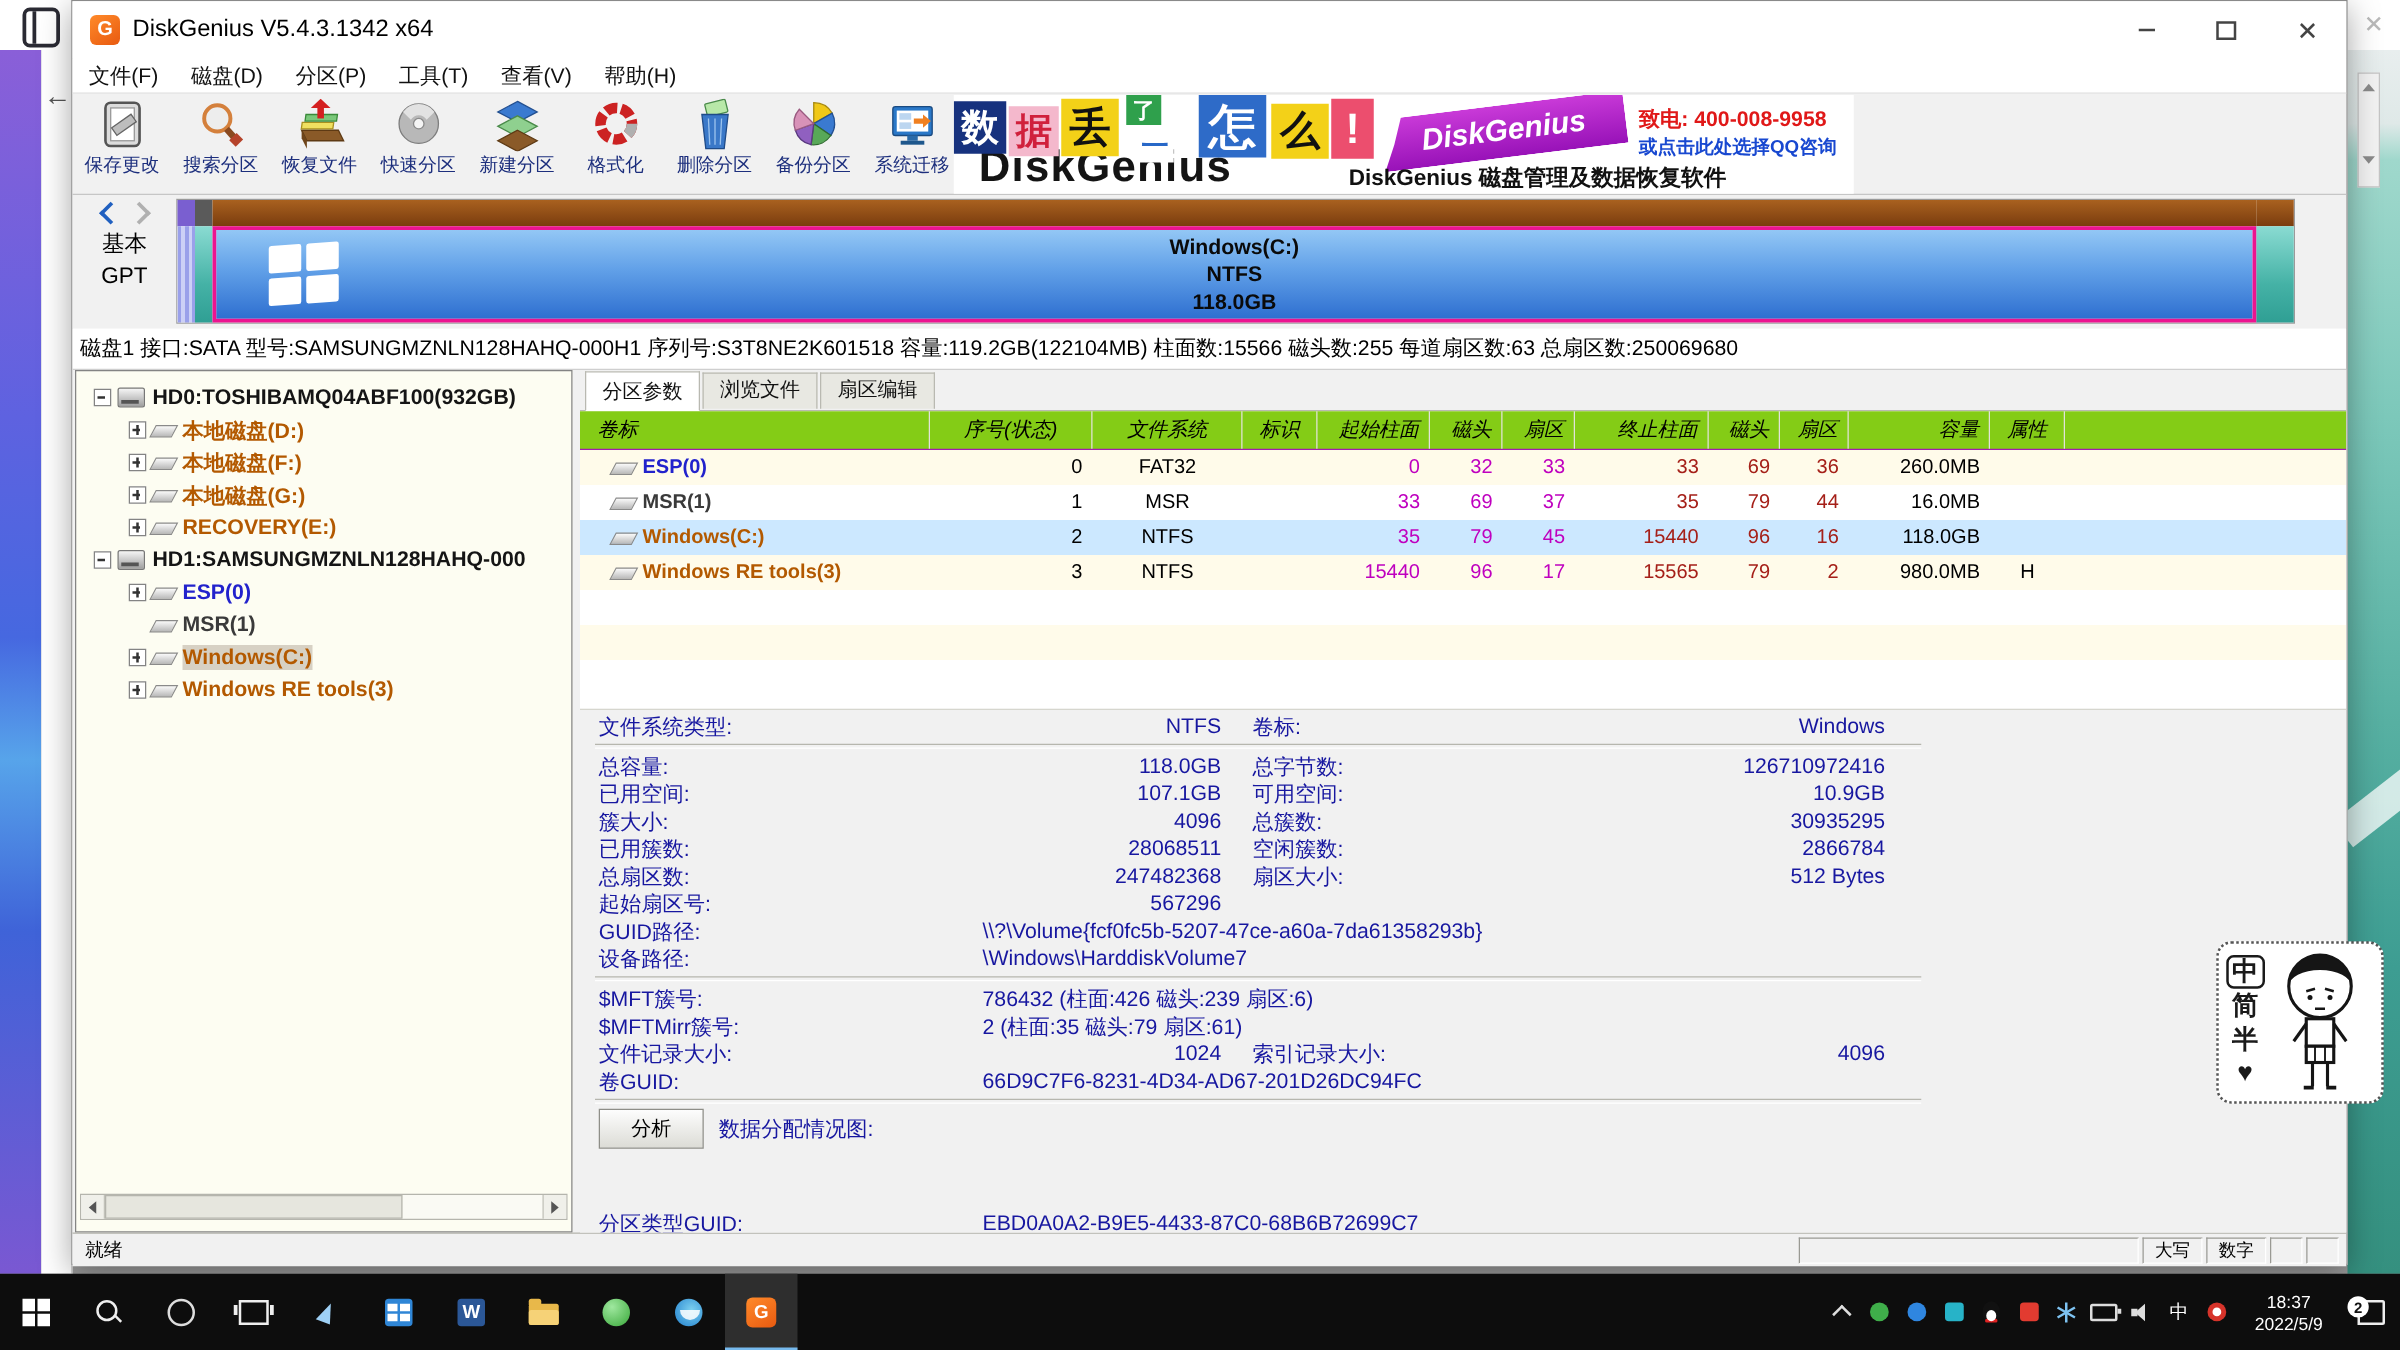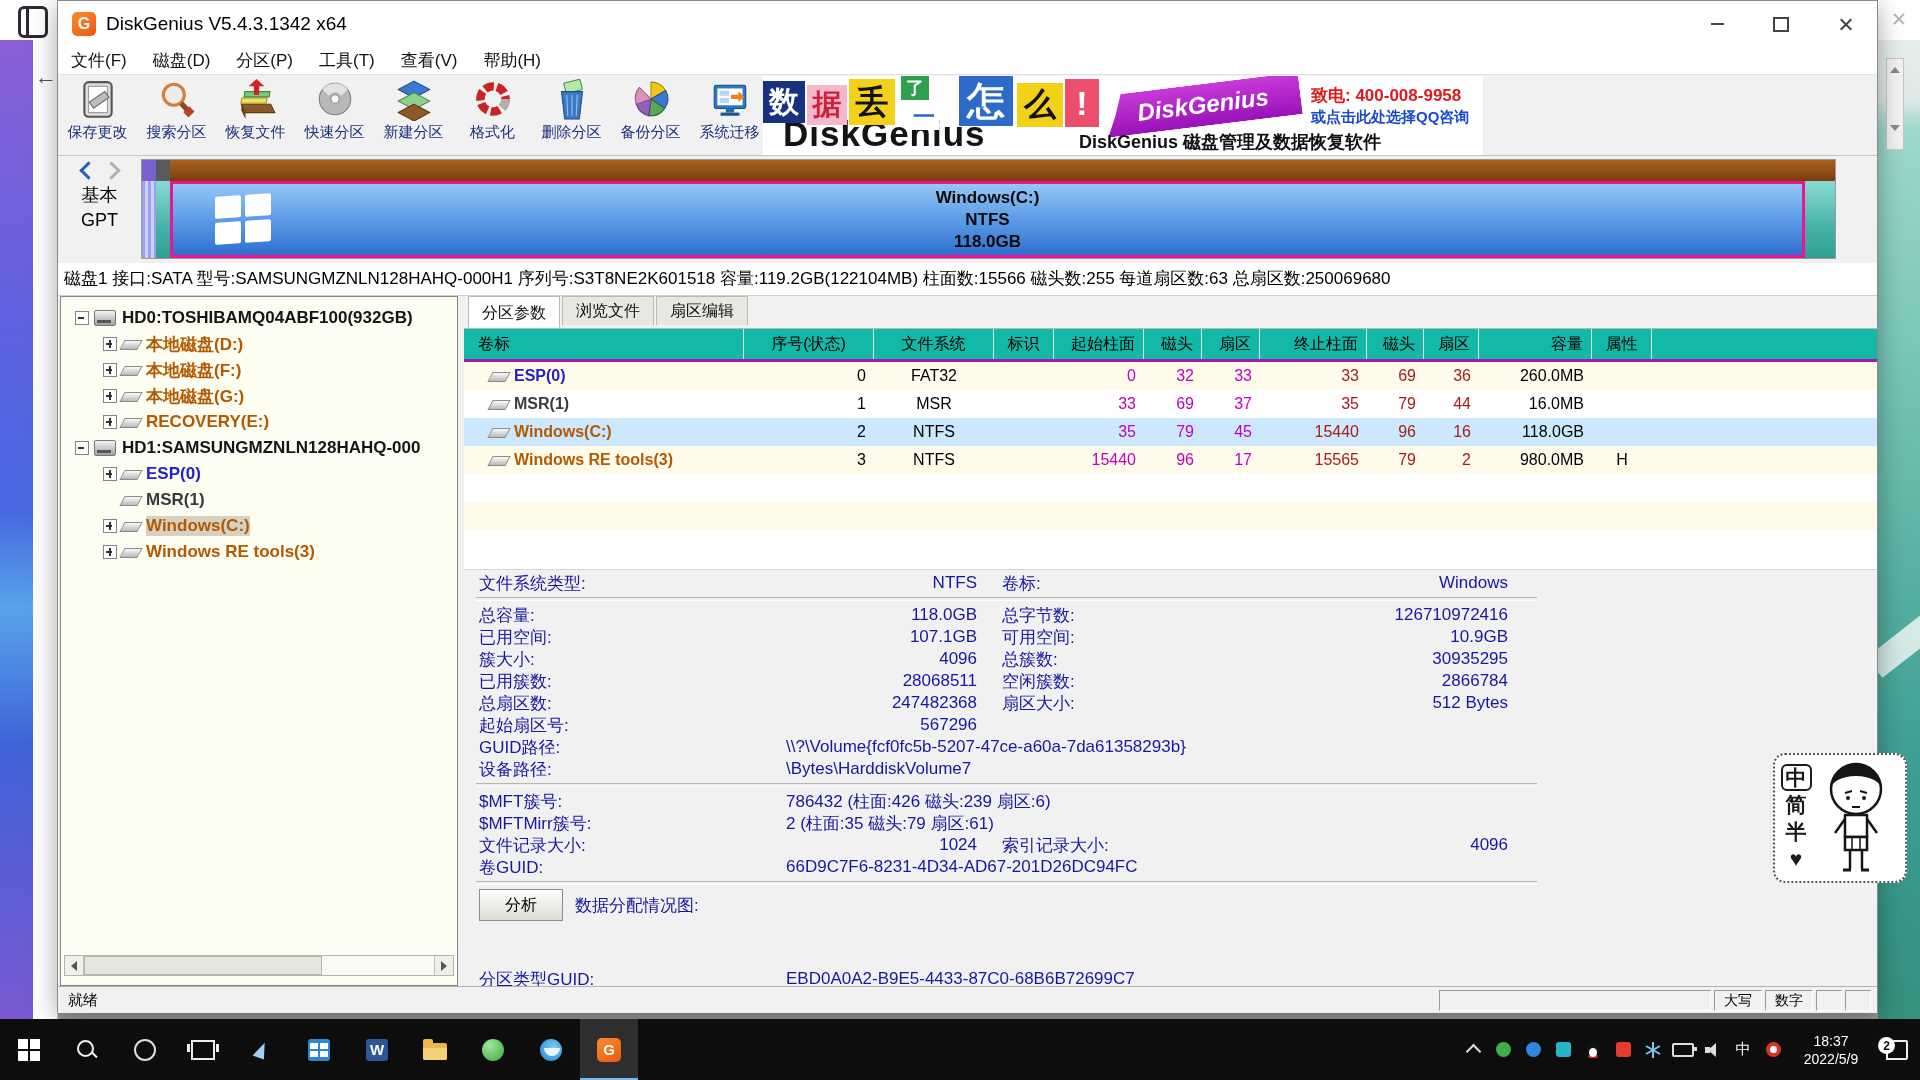--- a/index.html
+++ b/index.html
@@ -120,26 +120,26 @@
   .sarrow.right{border-right:none;border-left:1px solid #c2c2ba;}
   .tri-l{width:0;height:0;border-top:5px solid transparent;border-bottom:5px solid transparent;border-right:6px solid #555;}
   .tri-r{width:0;height:0;border-top:5px solid transparent;border-bottom:5px solid transparent;border-left:6px solid #555;}
   .strack{flex:1;position:relative;}
   .sthumb{position:absolute;left:0;top:0;bottom:0;width:68%;background:#e6e6de;border:1px solid #b5b5ad;box-sizing:border-box;}
 
   .splitter{width:6px;}
 
   
   .rpanel{flex:1;display:flex;flex-direction:column;background:#f1f1f1;overflow:hidden;}
-  .tabs{height:33px;display:flex;align-items:flex-start;background:#f1f1f1;border-bottom:1px solid #b9b9b1;padding-left:4px;box-sizing:border-box;}
+  .tabs{height:33px;display:flex;align-items:center;background:#f1f1f1;border-bottom:1px solid #b9b9b1;padding-left:4px;box-sizing:border-box;}
   .tab{height:29px;line-height:28px;padding:0 13px;font-size:16px;color:#111;border:1px solid #b9b9b1;border-bottom:none;margin-right:2px;background:#e8e8e2;box-sizing:border-box;}
   .tab.active{background:#fff;height:32px;line-height:31px;margin-bottom:-1px;border-bottom:1px solid #fff;}
   .table{background:#fff;}
   .trow{display:flex;height:28px;align-items:center;font-size:16px;}
-  .thead{height:30px;background:#14b8a6;border-bottom:3px solid #a21caf;font-size:16px;color:#000;}
+  .thead{height:30px;background:#84cc16;border-bottom:1px solid #a21caf;font-size:16px;color:#000;font-style:italic;}
   .thead .cell{border-right:1px solid #e2e2d8;height:100%;display:flex;align-items:center;box-sizing:border-box;}
   .cell{flex:none;box-sizing:border-box;padding:0 8px;white-space:nowrap;overflow:hidden;}
   .w0{width:280px;padding-left:14px;} .w1{width:130px;text-align:right;justify-content:center;}
   .w2{width:120px;text-align:center;justify-content:center;} .w3{width:60px;text-align:center;justify-content:center;}
   .w4{width:90px;text-align:right;justify-content:flex-end;} .w5{width:58px;text-align:right;justify-content:flex-end;}
   .w6{width:58px;text-align:right;justify-content:flex-end;} .w7{width:107px;text-align:right;justify-content:flex-end;}
   .w8{width:57px;text-align:right;justify-content:flex-end;} .w9{width:55px;text-align:right;justify-content:flex-end;}
   .w10{width:113px;text-align:right;justify-content:flex-end;} .w11{width:60px;text-align:center;justify-content:center;}
   .name-cell{display:flex;align-items:center;padding-left:26px;font-weight:bold;}
   .num-m{color:#bf00bf;} .num-r{color:#a52019;}
@@ -643,21 +643,21 @@
             <div class="dgap"></div>
               <div class="dl2"></div>
               <div class="dv2"></div>
           </div>
           <div class="drow">
             <div class="dl1">GUID路径:</div>
               <div class="dwide">\\?\Volume{fcf0fc5b-5207-47ce-a60a-7da61358293b}</div>
           </div>
           <div class="drow">
             <div class="dl1">设备路径:</div>
-              <div class="dwide">\Bytes\HarddiskVolume7</div>
+              <div class="dwide">\Windows\HarddiskVolume7</div>
           </div>
           <div class="dsep"></div>
 
           <div class="drow">
             <div class="dl1">$MFT簇号:</div>
               <div class="dwide">786432 (柱面:426 磁头:239 扇区:6)</div>
           </div>
           <div class="drow">
             <div class="dl1">$MFTMirr簇号:</div>
               <div class="dwide">2 (柱面:35 磁头:79 扇区:61)</div>

